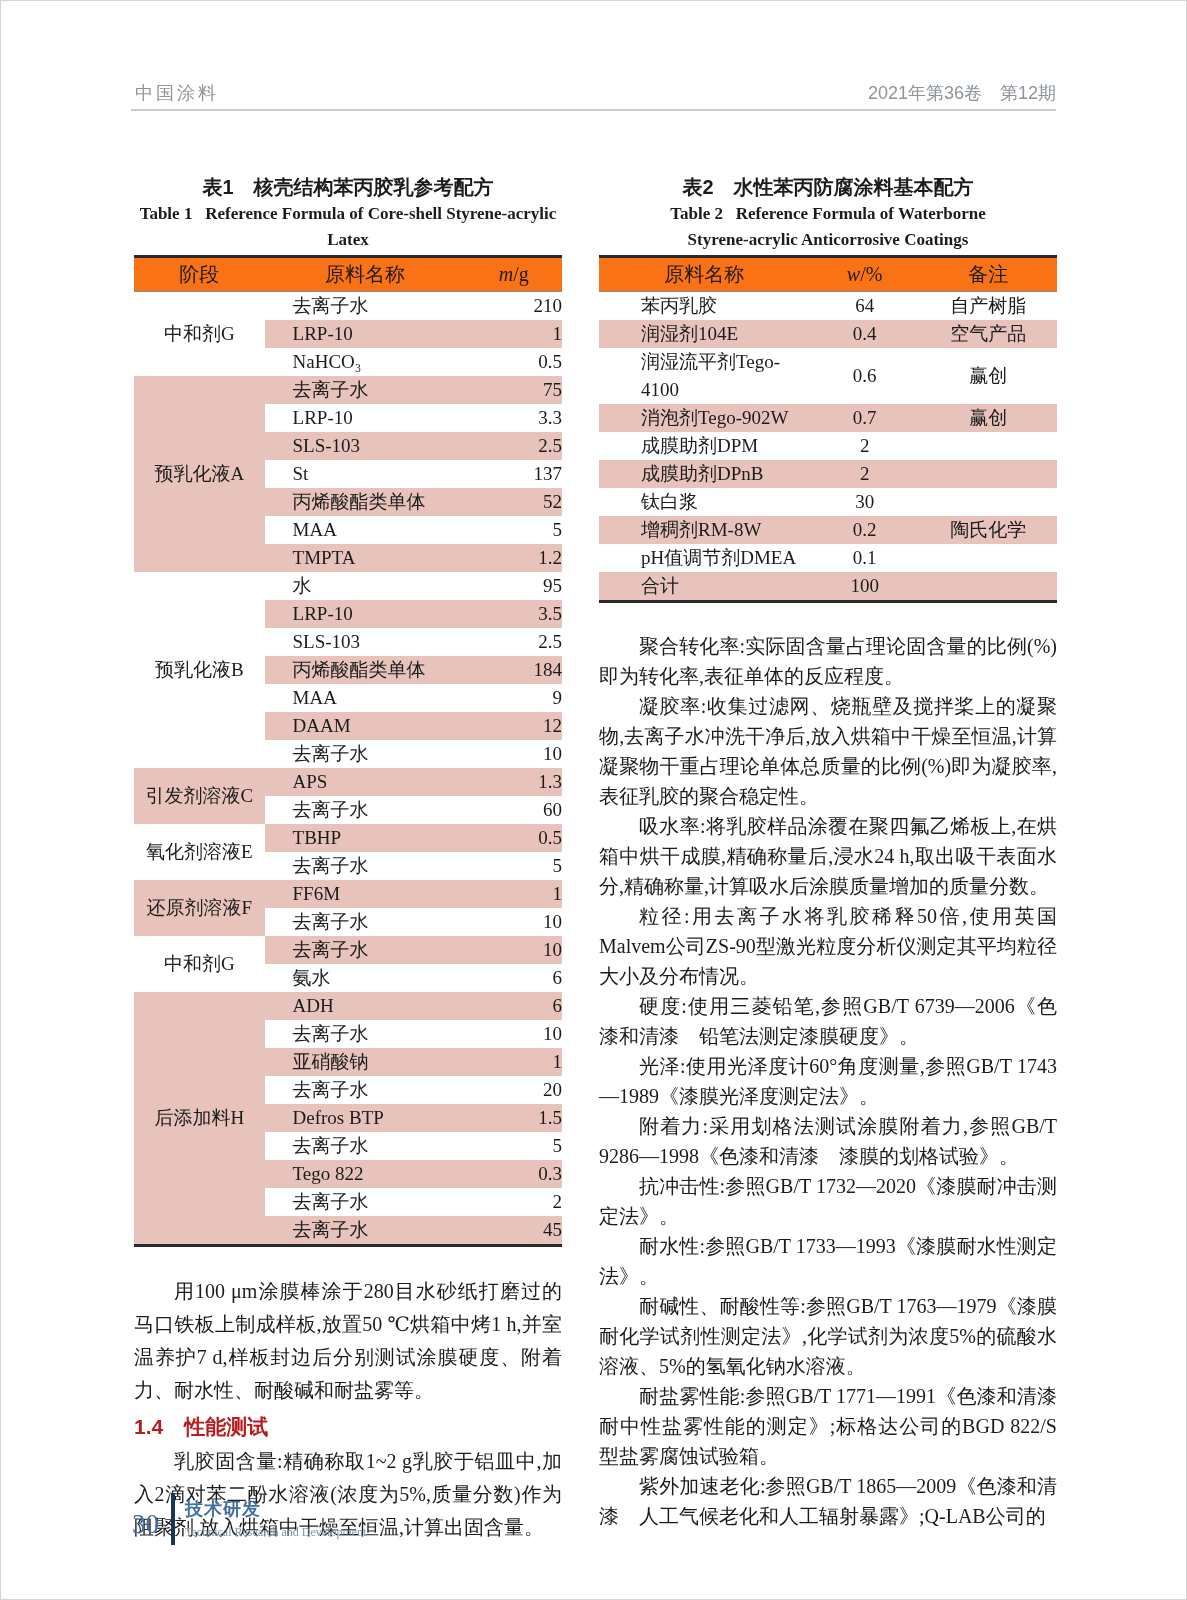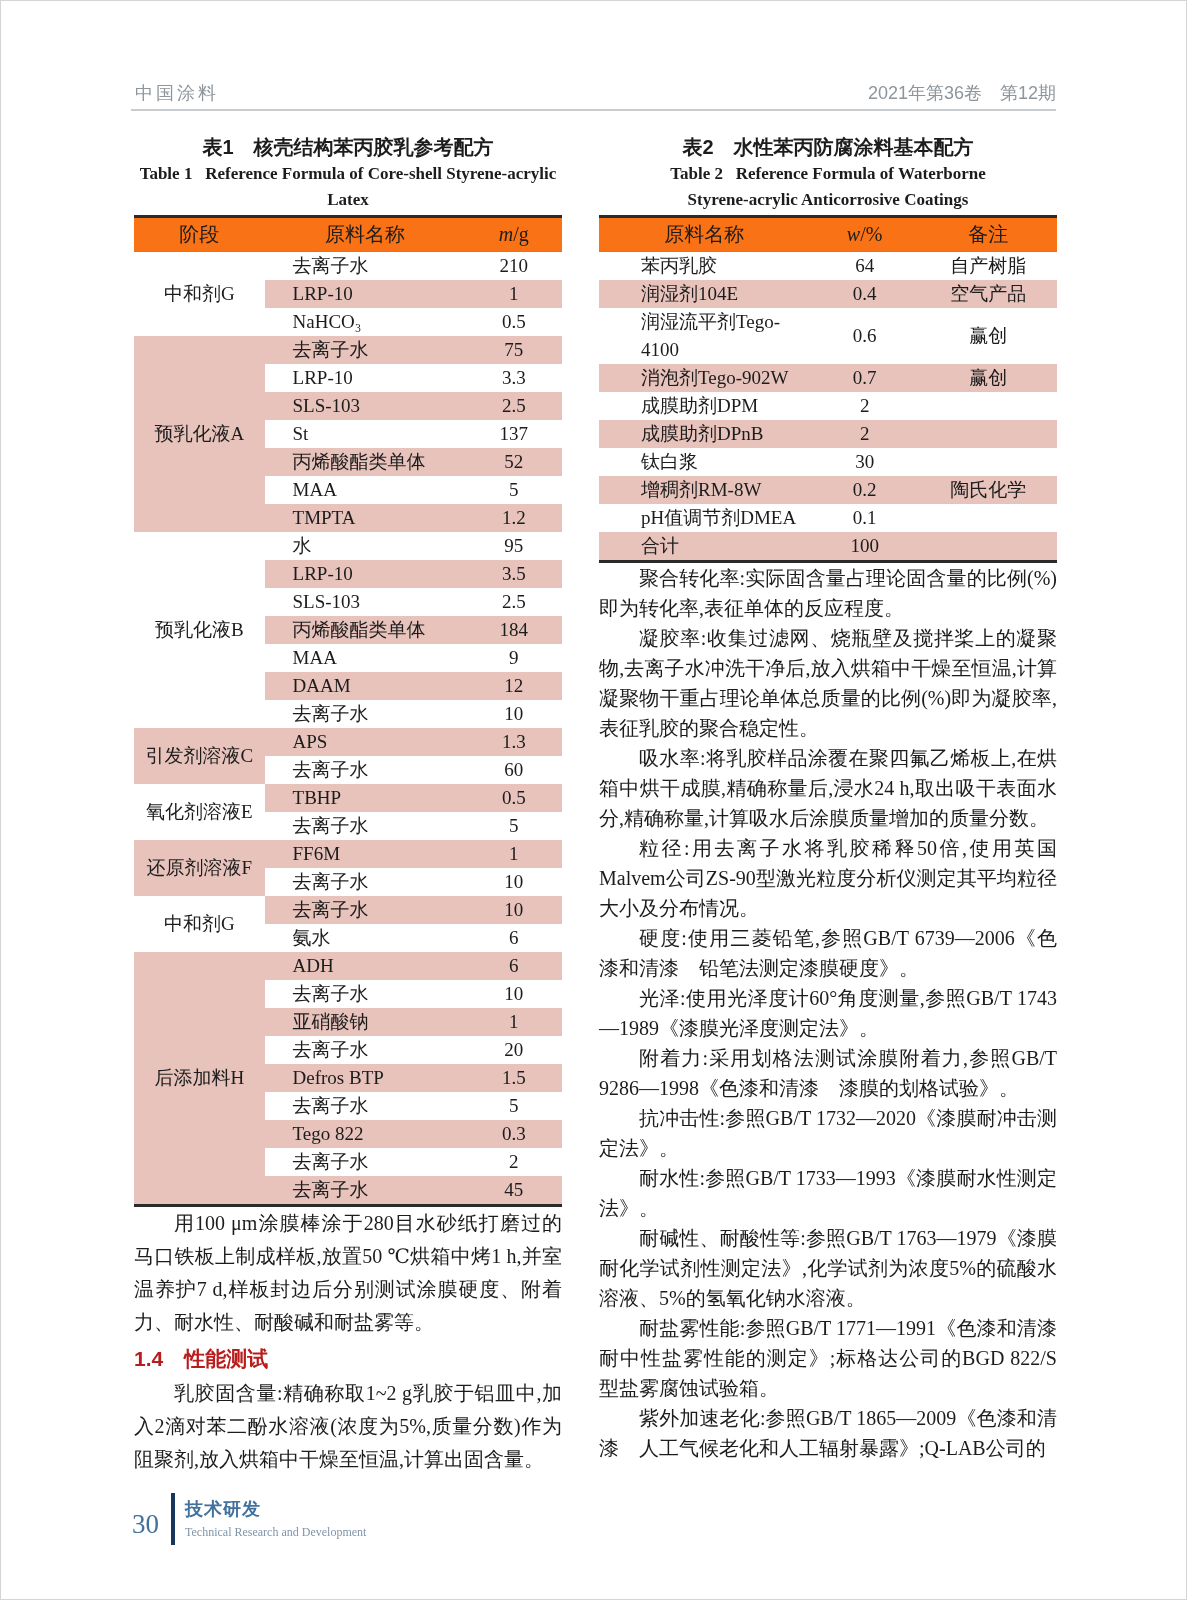--- a/index.html
+++ b/index.html
@@ -15,40 +15,40 @@
   .journal-name { position:absolute; left:4px; top:2px; font-family:"Liberation Sans","DejaVu Sans",sans-serif;
     font-size:18px; letter-spacing:3px; color:#8e959b; }
   .issue-info { position:absolute; right:0; top:2px; font-family:"Liberation Sans","DejaVu Sans",sans-serif;
     font-size:18px; color:#8e959b; }
   
   .col { position:absolute; top:132px; }
   .col-left  { left:133px; width:428px; }
   .col-right { left:598px; width:458px; }
   
   .tbl-title-zh { text-align:center; font-family:"Liberation Sans","DejaVu Sans",sans-serif;
-    font-weight:bold; font-size:20px; line-height:28px; }
+    font-weight:bold; font-size:20px; line-height:28px;margin-top:40px; }
   .tbl-title-en { text-align:center; font-weight:bold; font-size:17px; line-height:26px; white-space:pre; }
   
   table.formula { border-collapse:collapse; width:100%; margin-top:2px;
     border-top:3px solid #2a2a2a; border-bottom:3px solid #2a2a2a; }
   table.formula th { font-weight:normal; font-size:20px; height:35px; text-align:center;
     border-bottom:1px solid #8a8a8a; }
   table.formula td { font-size:19px; height:28px; line-height:28px; }
   .pink  { background:#e7c3bc; }
   .white { background:#ffffff; }
   th.pink-head { background:#f97316; }
   #t1 col.c-stage { width:30.5%; } #t1 col.c-name { width:47%; } #t1 col.c-val { width:22.5%; }
   #t1 td.stage-cell { text-align:center; vertical-align:middle; }
   #t1 td.material-cell { padding-left:28px; }
-  #t1 td.value-cell { text-align:center; }
+  #t1 td.value-cell { text-align:right; }
   #t2 col.c-name { width:46%; } #t2 col.c-val { width:24%; } #t2 col.c-rem { width:30%; }
   #t2 td.material-cell { padding-left:42px; }
   #t2 td.value-cell, #t2 td.remark-cell { text-align:center; }
   
-  .body-text { }
+  .body-text { margin-top:28px; }
   .body-text p { font-size:20px; line-height:30px; text-align:justify; text-indent:2em;
     text-justify:inter-ideograph; }
   .col-left .body-text p { line-height:33px; }
   .section-heading { font-family:"Liberation Sans","DejaVu Sans",sans-serif; font-weight:bold;
     font-size:21px; line-height:36px; color:#b91c1c; margin-top:2px; }
   
   .page-footer { position:absolute; left:131px; top:1492px; display:flex; align-items:center; }
   .page-num { font-size:27px; color:#41719c; margin-right:12px; margin-top:10px; }
   .footer-bar { width:4px; height:52px; background:#17365d; margin-right:10px; }
   .footer-zh { font-family:"Liberation Sans","DejaVu Sans",sans-serif; font-weight:bold;

